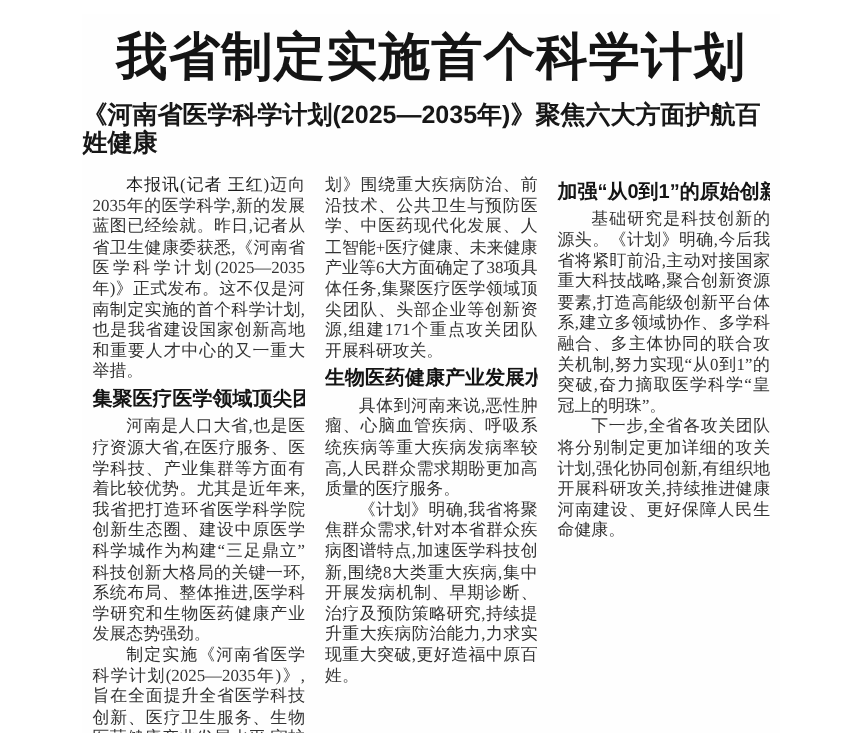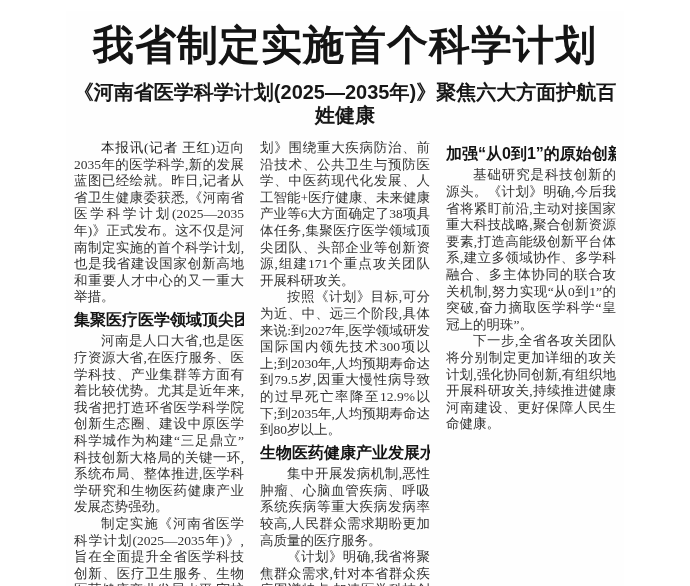--- a/index.html
+++ b/index.html
@@ -19,21 +19,20 @@
     text-align: center;
     font-family: "Liberation Sans", "DejaVu Sans", sans-serif;
     font-size: 41px;
     font-weight: bold;
     letter-spacing: 1px;
     color: #141414;
     line-height: 1.1;
   }
   .article-subtitle {
     margin-top: 13px;
-    text-align: center;
     font-family: "Liberation Sans", "DejaVu Sans", sans-serif;
     font-size: 20px;
     font-weight: bold;
     color: #171717;
     line-height: 1.15;
   }
   .columns {
     display: flex;
     gap: 16px;
     padding: 13px 8px 0 8px;
@@ -83,26 +82,25 @@
       <p class="para">制定实施《河南省医学科学计划(2025—2035年)》,旨在全面提升全省医学科技创新、医疗卫生服务、生物医药健康产业发展水平,守护人民群众生命健康,推动高质量发展。这是我省制定实施的首个科学计划,标志着我省医学科学研究进入体系化组织化推进的新阶段。</p>
 
       <h3 class="sec-head">组建171个重点团队开展科研攻关</h3>
 
       <p class="para">医学科学计划究竟有啥看头?据省卫生健康委相关负责人介绍,《计</p>
     </div>
 
     <div class="col">
       <p class="para cont">划》围绕重大疾病防治、前沿技术、公共卫生与预防医学、中医药现代化发展、人工智能+医疗健康、未来健康产业等6大方面确定了38项具体任务,集聚医疗医学领域顶尖团队、头部企业等创新资源,组建171个重点攻关团队开展科研攻关。</p>
 
-      <p class="para">按照《计划》目标,可分为近、中、远三个阶段,具体来说:到2027年,医学领域研发国际国内领先技术300项以上;到2030年,人均预期寿命达到79.5岁,因重大慢性病导致的过早死亡率降至12.9%以下;到2035年,人均预期寿命达到80岁以上。</p>
 
       <h3 class="sec-head">生物医药健康产业发展水平</h3>
 
 
-      <p class="para">集中开展发病机制,恶性肿瘤、心脑血管疾病、呼吸系统疾病等重大疾病发病率较高,人民群众需求期盼更加高质量的医疗服务。</p>
+      <p class="para">具体到河南来说,恶性肿瘤、心脑血管疾病、呼吸系统疾病等重大疾病发病率较高,人民群众需求期盼更加高质量的医疗服务。</p>
 
       <p class="para">《计划》明确,我省将聚焦群众需求,针对本省群众疾病图谱特点,加速医学科技创新,围绕8大类重大疾病,集中开展发病机制、早期诊断、治疗及预防策略研究,持续提升重大疾病防治能力,力求实现重大突破,更好造福中原百姓。</p>
     </div>
 
     <div class="col">
 
       <h3 class="sec-head">加强“从0到1”的原始创新</h3>
 
       <p class="para">基础研究是科技创新的源头。《计划》明确,今后我省将紧盯前沿,主动对接国家重大科技战略,聚合创新资源要素,打造高能级创新平台体系,建立多领域协作、多学科融合、多主体协同的联合攻关机制,努力实现“从0到1”的突破,奋力摘取医学科学“皇冠上的明珠”。</p>
 

